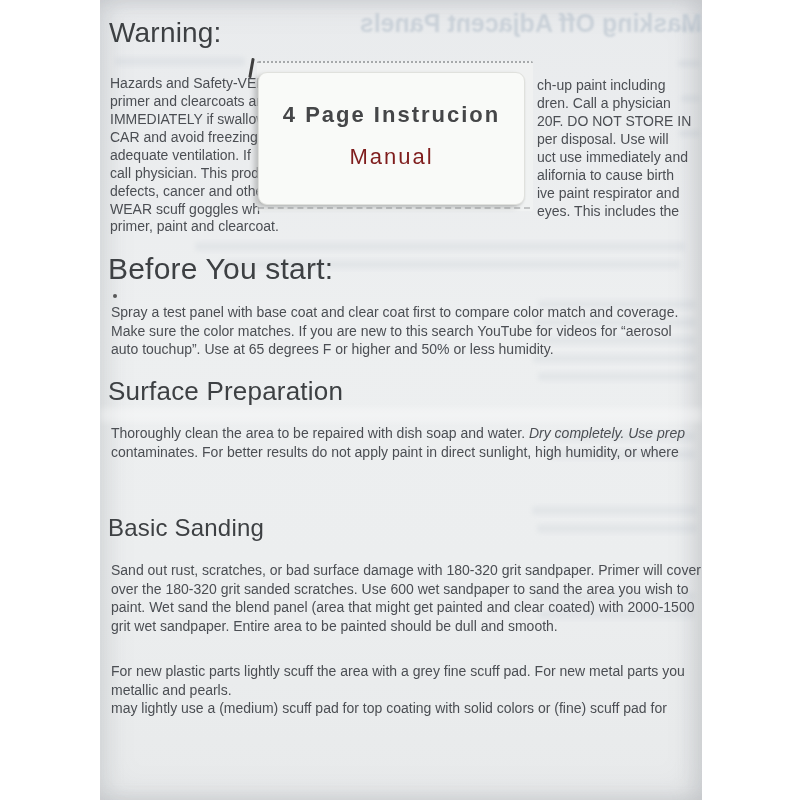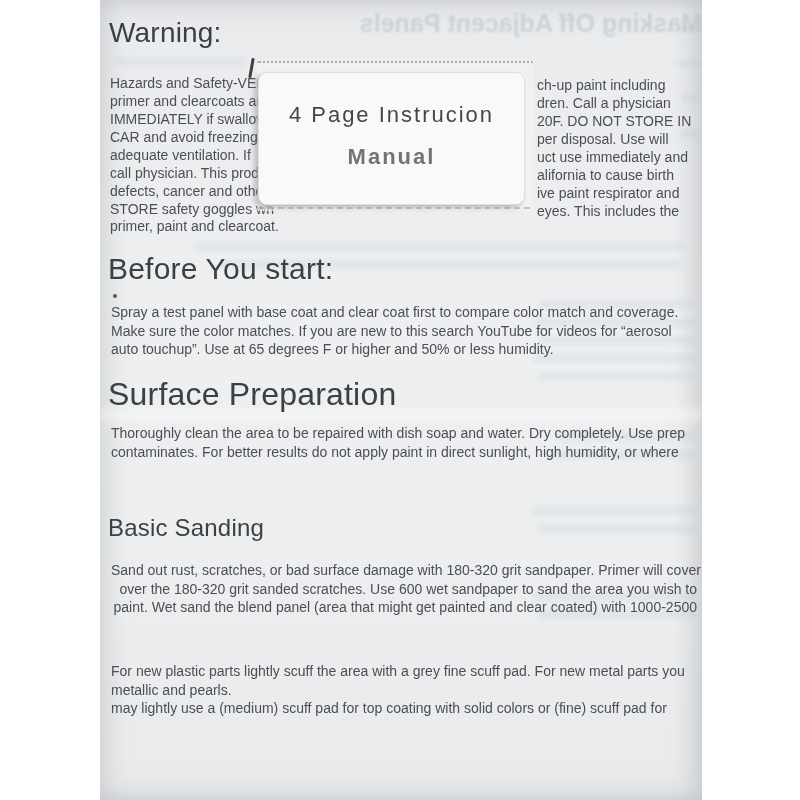--- a/index.html
+++ b/index.html
@@ -43,22 +43,22 @@
     background:rgba(243,244,243,0.65);
     border-top:2px dotted rgba(105,110,113,0.55);
     border-radius:2px;
   }
   .sticker{
     position:absolute;left:158px;top:72px;width:265px;height:131px;
     background:#f9faf8;border:1px solid #e0e1dd;border-radius:9px;
     box-shadow:-4px 3px 5px rgba(90,90,90,0.30), 0 1px 2px rgba(0,0,0,0.08);
     text-align:center;
   }
-  .sticker-line1{margin-top:29px;font-size:22px;font-weight:400;letter-spacing:2px;color:#454648;}
-  .sticker-line2{margin-top:16px;font-size:22px;font-weight:700;letter-spacing:2px;color:#737373;}
+  .sticker-line1{margin-top:29px;font-size:22px;font-weight:700;letter-spacing:2px;color:#454648;}
+  .sticker-line2{margin-top:16px;font-size:22px;font-weight:400;letter-spacing:2px;color:#7f1d1d;}
   .sticker-dash{
     position:absolute;left:158px;top:207px;width:272px;height:0;
     border-top:2px dashed rgba(125,127,129,0.40);
   }
   .tape-tick{
     position:absolute;left:150px;top:58px;width:3px;height:20px;
     background:#3f3f3f;transform:rotate(10deg);border-radius:1px;
   }
   .tiny-dot{
     position:absolute;left:13px;top:294px;width:4px;height:4px;border-radius:50%;
@@ -66,21 +66,21 @@
   }
   .smudge{
     position:absolute;height:9px;border-radius:3px;
     background:#9fabb8;opacity:0.12;filter:blur(2px);
   }
   .smudge.sm{height:7px;opacity:0.14;}
   .band{
     position:absolute;left:0;width:602px;height:14px;
     background:rgba(255,255,255,0.32);filter:blur(3px);
   }
-  .italic{}
+  .italic{font-style:italic;}
 </style>
 </head>
 <body>
 
 <div class="photo">
   <div class="page">
 
     <div class="ghost-heading">Masking Off Adjacent Panels</div>
 
     <div class="smudge" style="left:15px;top:57px;width:130px;"></div>
@@ -127,21 +127,21 @@
     </div>
     <div class="warn-line" style="top:165px;">
       <span>call physician. This produ</span>
       <span class="warn-right">alifornia to cause birth</span>
     </div>
     <div class="warn-line" style="top:183px;">
       <span>defects, cancer and othe</span>
       <span class="warn-right">ive paint respirator and</span>
     </div>
     <div class="warn-line" style="top:201px;">
-      <span>STORE safety goggles wh</span>
+      <span>WEAR scuff goggles wh</span>
       <span class="warn-right">eyes. This includes the</span>
     </div>
     <div class="warn-line" style="top:218px;">
       <span>primer, paint and clearcoat.</span>
       <span class="warn-right"></span>
     </div>
 
     <div class="tape-strip"></div>
     <div class="tape-tick"></div>
     <div class="sticker">
@@ -151,31 +151,32 @@
     <div class="sticker-dash"></div>
 
     <div class="heading" style="top:252px;font-size:30px;">Before You start:</div>
     <div class="tiny-dot"></div>
     <div class="body-text" style="top:303px;">
       <div>Spray a test panel with base coat and clear coat first to compare color match and coverage.</div>
       <div>Make sure the color matches.  If you are new to this search YouTube for videos for “aerosol</div>
       <div>auto touchup”.  Use at 65 degrees F or higher and 50% or less humidity.</div>
     </div>
 
-    <div class="heading" style="top:376px;font-size:32px;">Surface Preparation</div>
+    <div class="heading" style="top:376px;font-size:26px;">Surface Preparation</div>
     <div class="body-text" style="top:424px;">
       <div><span>Thoroughly clean the area to be repaired with dish soap and water.  </span><span class="italic">Dry completely. Use prep</span></div>
       <div>contaminates. For better results do not apply paint in direct sunlight, high humidity, or where</div>
     </div>
 
     <div class="heading" style="top:514px;font-size:24px;">Basic Sanding</div>
-    <div class="body-text" style="top:561px;text-align:right;">
+    <div class="body-text" style="top:561px;">
       <div>Sand out rust, scratches, or bad surface damage with 180-320 grit sandpaper. Primer will cover</div>
       <div>over the 180-320 grit sanded scratches. Use 600 wet sandpaper to sand the area you wish to</div>
-      <div>paint. Wet sand the blend panel (area that might get painted and clear coated) with 1000-2500</div>
+      <div>paint. Wet sand the blend panel (area that might get painted and clear coated) with 2000-1500</div>
+      <div>grit wet sandpaper. Entire area to be painted should be dull and smooth.</div>
     </div>
     <div class="body-text" style="top:662px;">
       <div>For new plastic parts lightly scuff the area with a grey fine scuff pad. For new metal parts you</div>
       <div>metallic and pearls.</div>
       <div>may lightly use a (medium) scuff pad for top coating with solid colors or (fine) scuff pad for</div>
     </div>
 
   </div>
 </div>
 

